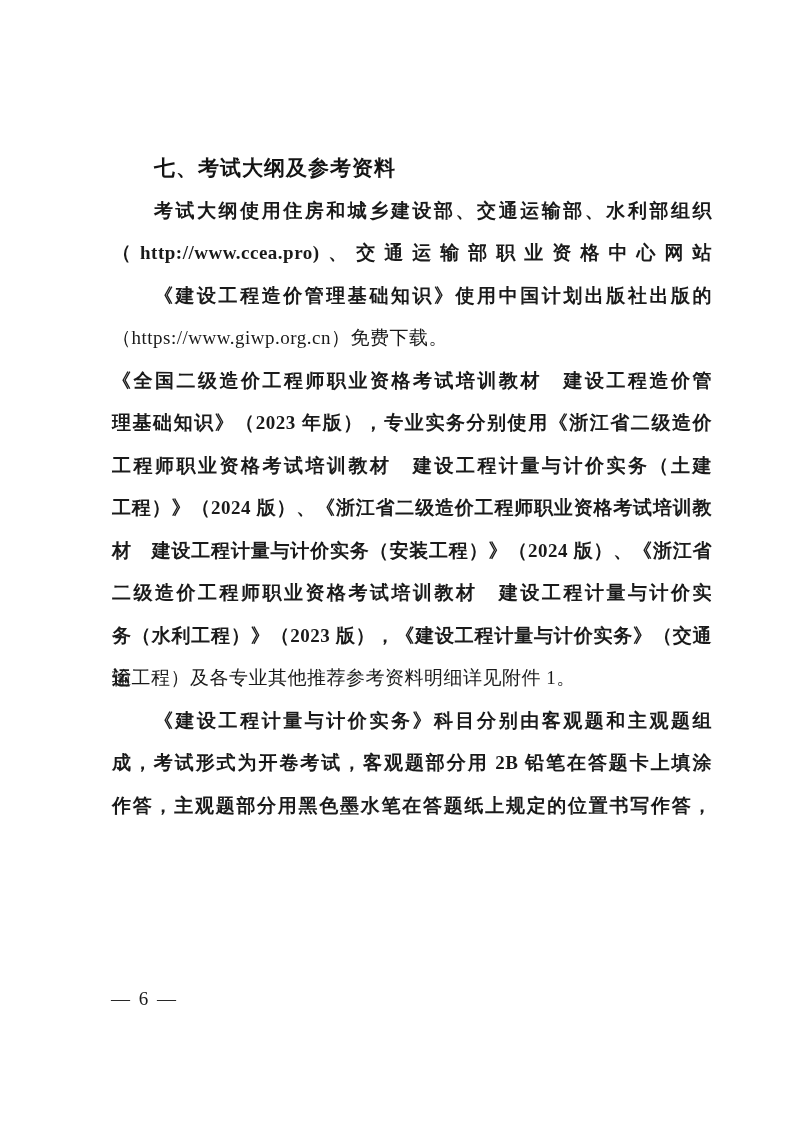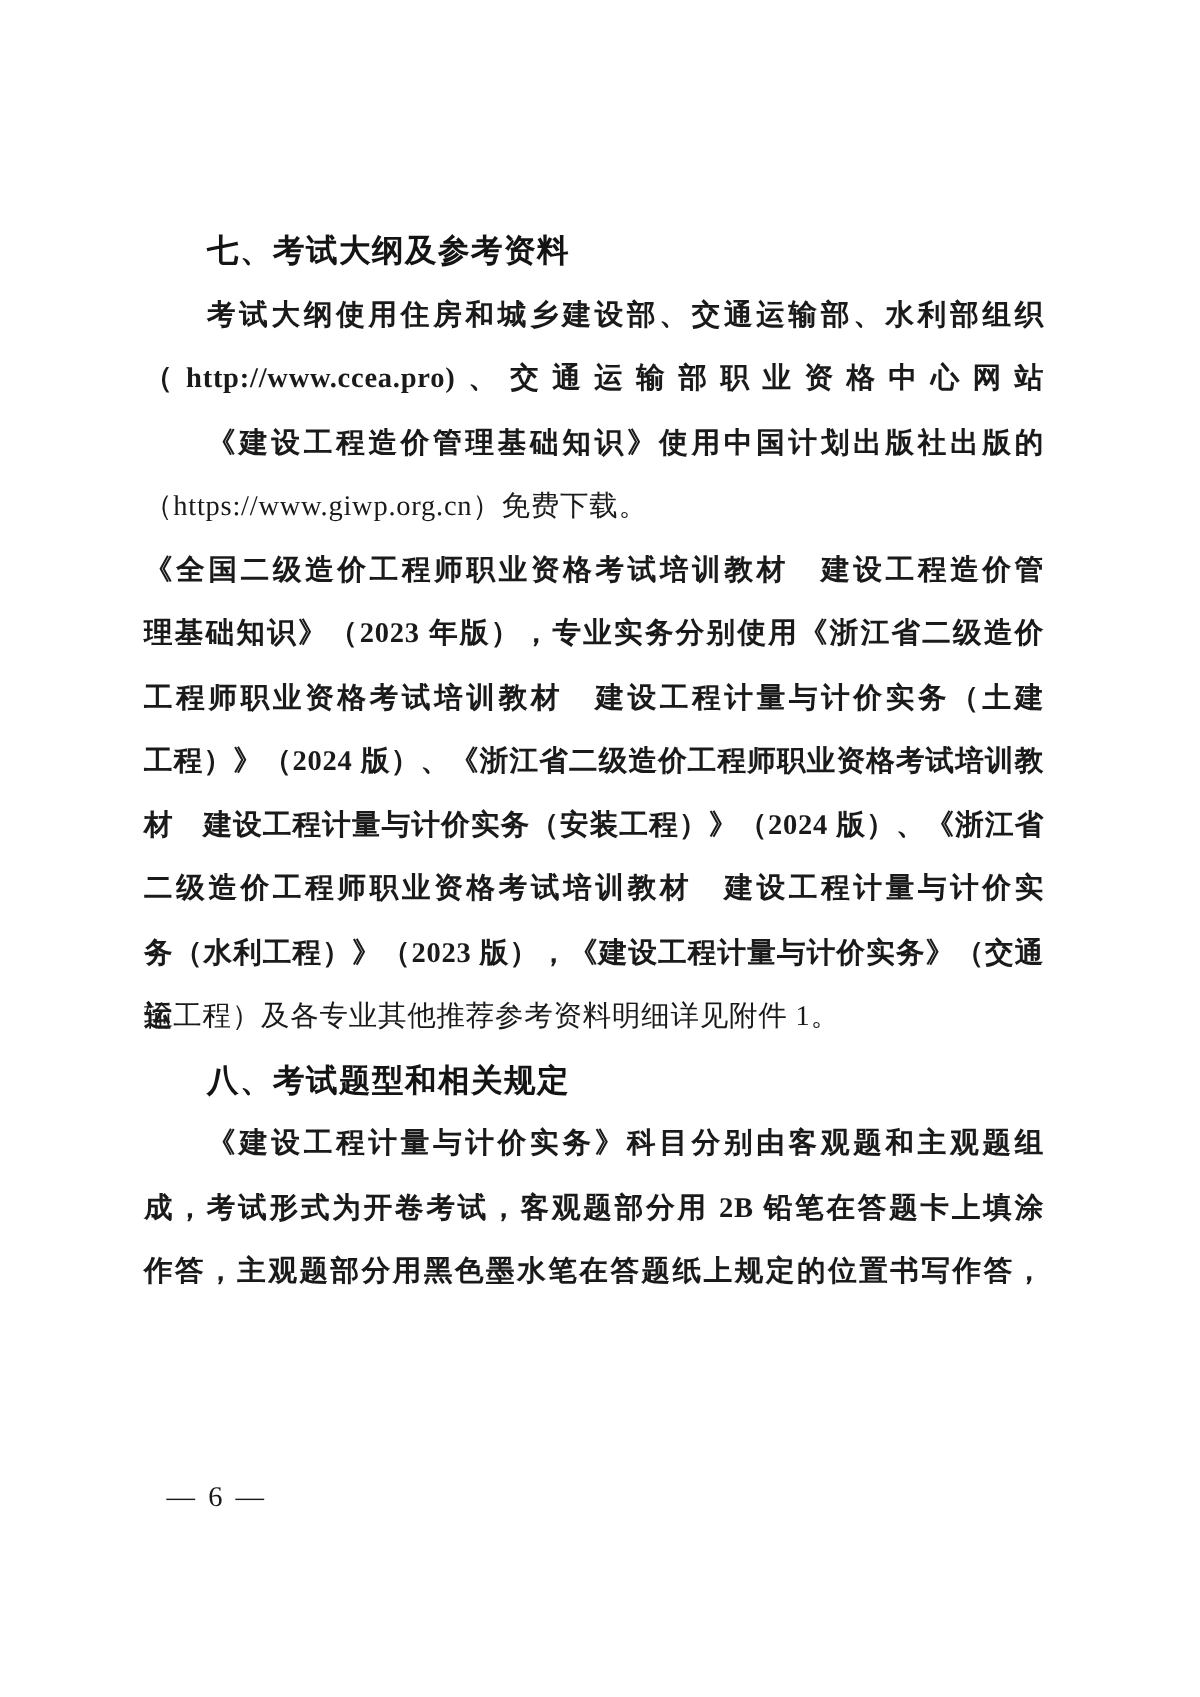--- a/index.html
+++ b/index.html
@@ -10,21 +10,21 @@
     width: 800px;
     height: 1131px;
     position: relative;
     background: #ffffff;
     color: #1a1a1a;
     font-family: "Liberation Serif", "DejaVu Serif", serif;
     overflow: hidden;
   }
   .doc {
     position: absolute;
-    left: 96px;
+    left: 112px;
     top: 147px;
     width: 600px;
   }
   .heading {
     margin: 0;
     font-family: "Liberation Sans", "DejaVu Sans", sans-serif;
     font-weight: 700;
     font-size: 21px;
     color: #141414;
     line-height: 42.5px;
@@ -72,21 +72,20 @@
   <p class="line">（https://www.giwp.org.cn）免费下载。</p>
   <p class="line j">《全国二级造价工程师职业资格考试培训教材　建设工程造价管</p>
   <p class="line j">理基础知识》（2023 年版），专业实务分别使用《浙江省二级造价</p>
   <p class="line j">工程师职业资格考试培训教材　建设工程计量与计价实务（土建</p>
   <p class="line j">工程）》（2024 版）、《浙江省二级造价工程师职业资格考试培训教</p>
   <p class="line j">材　建设工程计量与计价实务（安装工程）》（2024 版）、《浙江省</p>
   <p class="line j">二级造价工程师职业资格考试培训教材　建设工程计量与计价实</p>
   <p class="line j">务（水利工程）》（2023 版），《建设工程计量与计价实务》（交通运</p>
   <p class="line">输工程）及各专业其他推荐参考资料明细详见附件 1。</p>
 
-  <h2 class="heading">八、考试题型和相关规定</h2>
 
   <p class="line indent j">《建设工程计量与计价实务》科目分别由客观题和主观题组</p>
   <p class="line j">成，考试形式为开卷考试，客观题部分用 2B 铅笔在答题卡上填涂</p>
   <p class="line j">作答，主观题部分用黑色墨水笔在答题纸上规定的位置书写作答，</p>
 
 </main>
 
 <div class="page-footer">— 6 —</div>
 
 </body></html>

